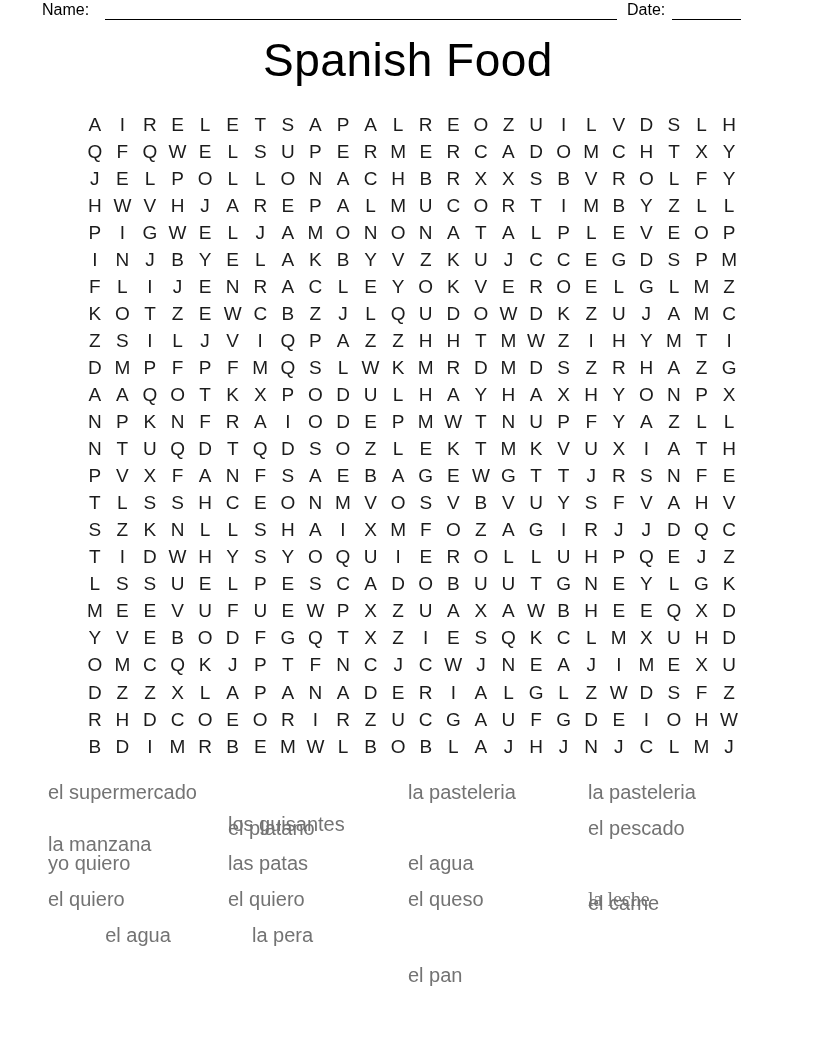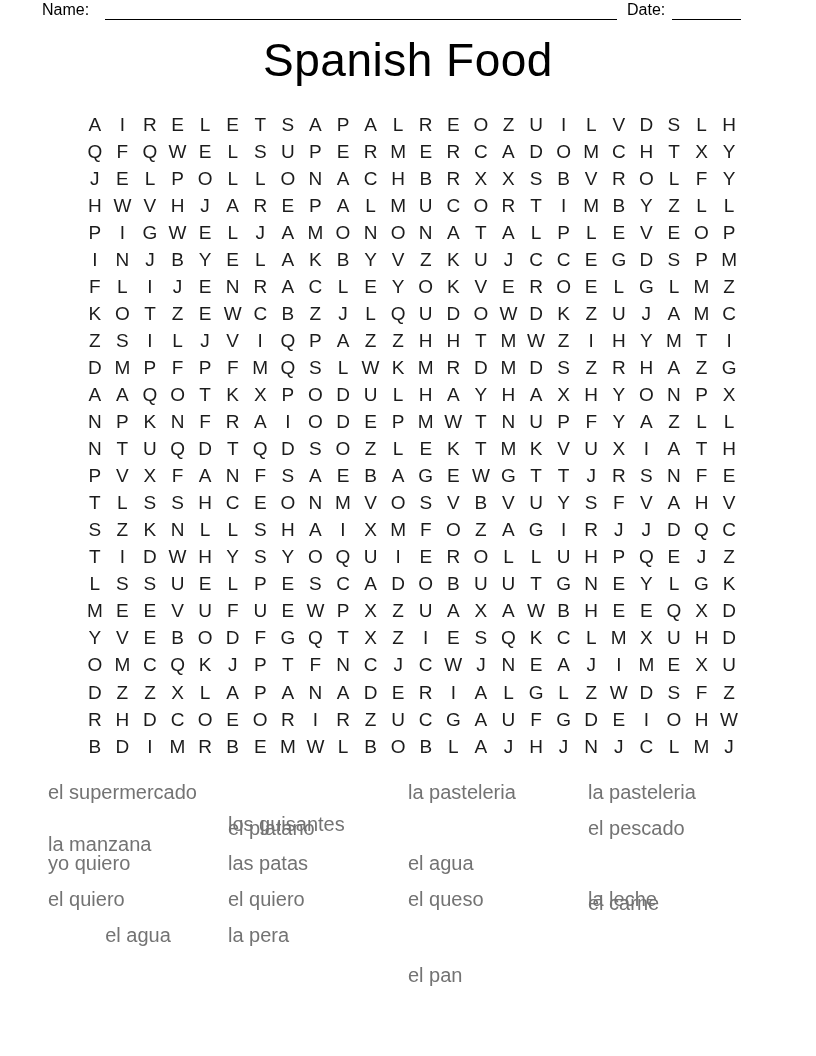--- a/index.html
+++ b/index.html
@@ -675,24 +675,24 @@
   <div class="wordbank" id="wordbank">
       <div class="word" style="grid-area: 1 / 1;">el supermercado</div>
       <div class="word" style="grid-area: 2 / 1; margin-top: 16px;">la manzana</div>
       <div class="word" style="grid-area: 3 / 1;">yo quiero</div>
       <div class="word" style="grid-area: 4 / 1;">el quiero</div>
       <div class="word" style="grid-area: 5 / 1; text-align: center;">el agua</div>
       <div class="word" style="grid-area: 1 / 2; margin-top: 32px;">los guisantes</div>
       <div class="word" style="grid-area: 2 / 2;">el platano</div>
       <div class="word" style="grid-area: 3 / 2;">las patas</div>
       <div class="word" style="grid-area: 4 / 2;">el quiero</div>
-      <div class="word" style="grid-area: 5 / 2;">la pera</div>
+      <div class="word" style="grid-area: 5 / 2; margin-left: 24px;">la pera</div>
       <div class="word" style="grid-area: 1 / 3;">la pasteleria</div>
       <div class="word" style="grid-area: 3 / 3;">el agua</div>
       <div class="word" style="grid-area: 4 / 3;">el queso</div>
       <div class="word" style="grid-area: 5 / 3; margin-top: 40px;">el pan</div>
       <div class="word" style="grid-area: 1 / 4;">la pasteleria</div>
       <div class="word" style="grid-area: 2 / 4;">el pescado</div>
       <div class="word" style="grid-area: 3 / 4; margin-top: 40px;">el carne</div>
-      <div class="word" style="grid-area: 4 / 4;">la leche</div>
+      <div class="word" style="grid-area: 4 / 4; font-family: Liberation Serif, serif;">la leche</div>
     </div>
 
 </div>
 
 </body></html>

